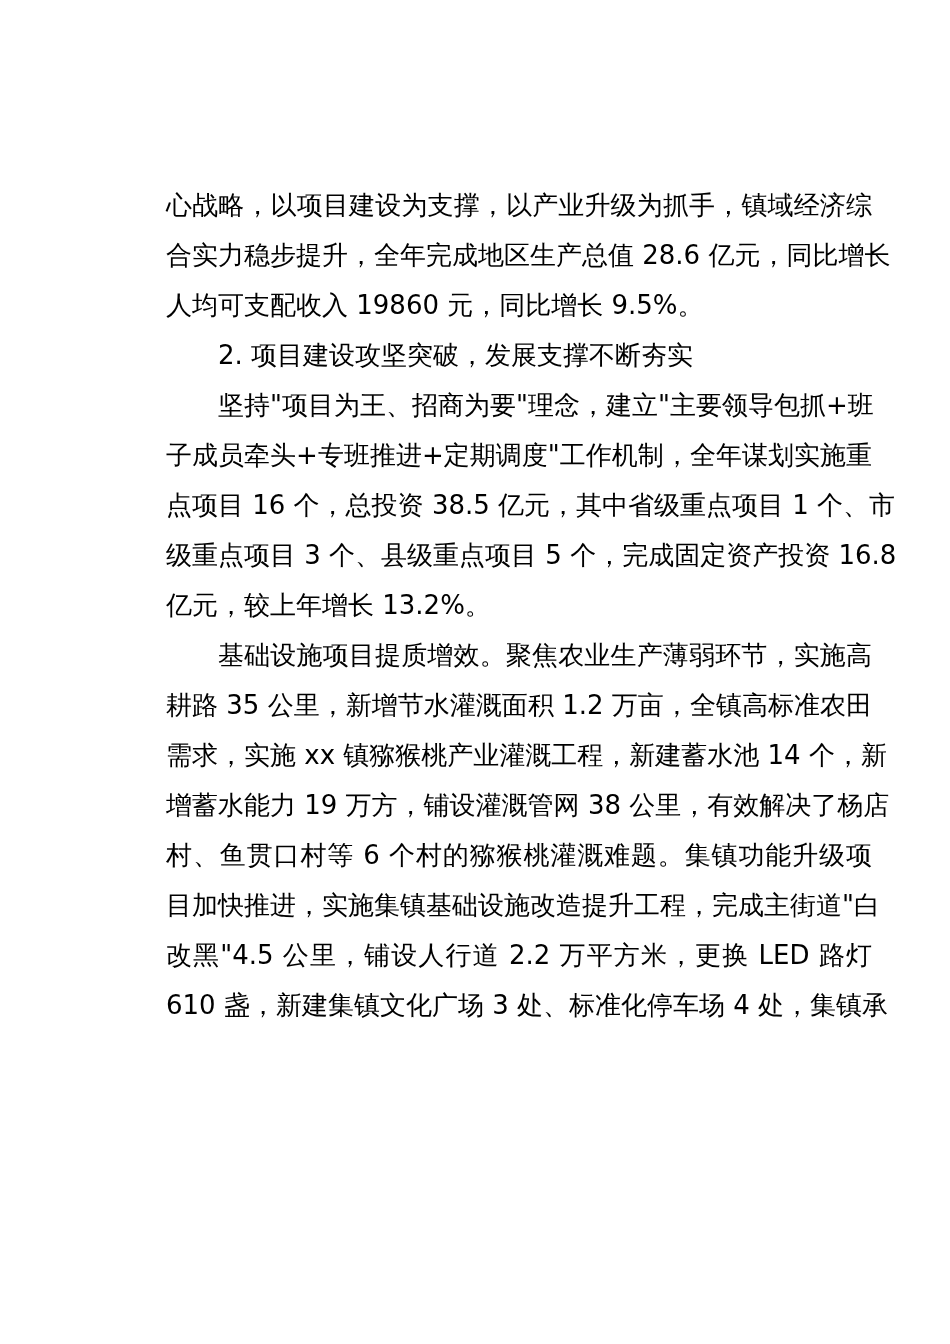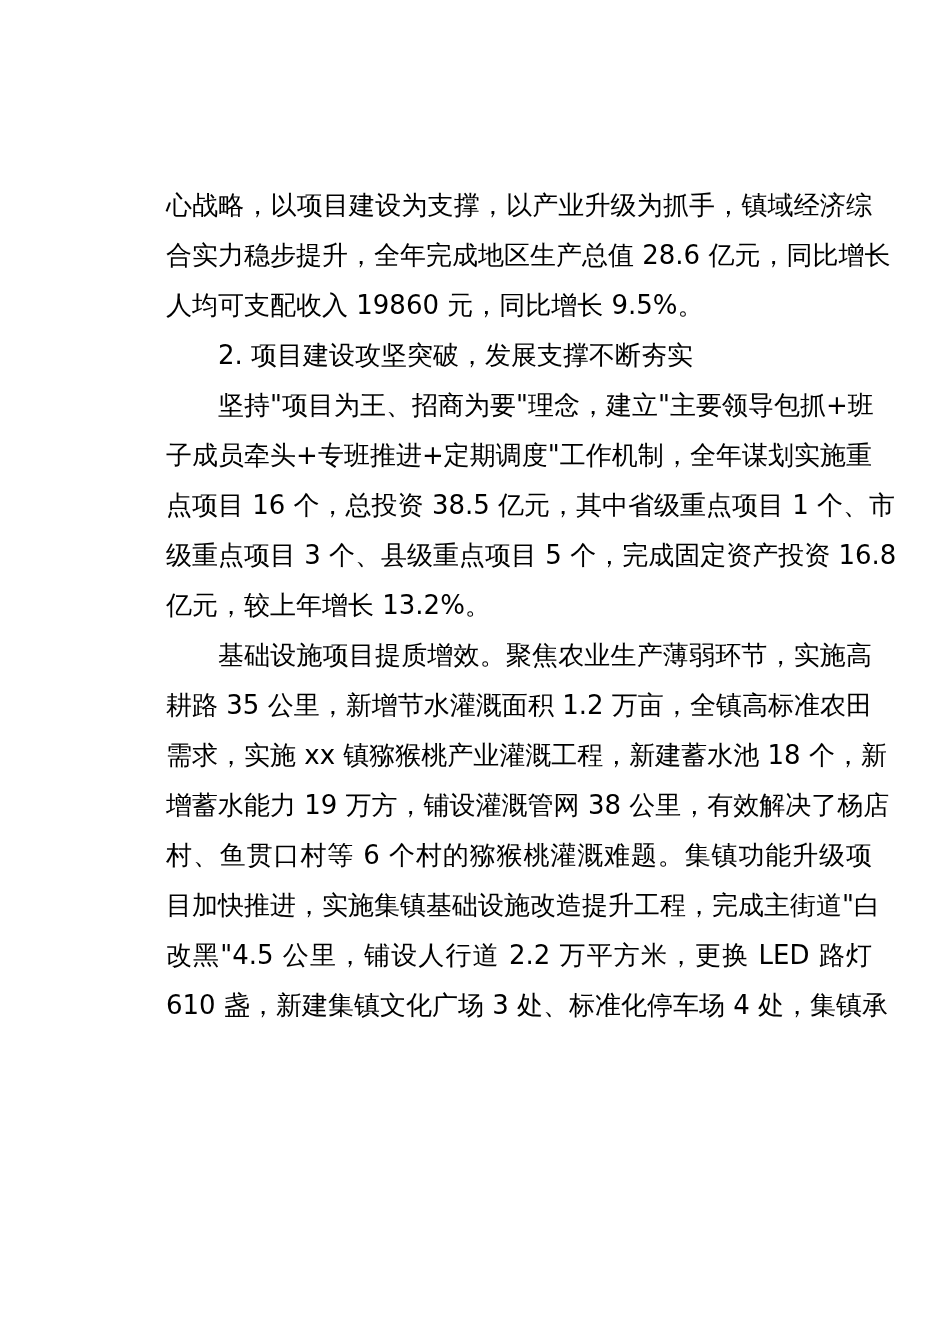--- a/index.html
+++ b/index.html
@@ -57,21 +57,21 @@
     <div class="line indent">坚持"项目为王、招商为要"理念，建立"主要领导包抓+班</div>
     <div class="line">子成员牵头+专班推进+定期调度"工作机制，全年谋划实施重</div>
     <div class="line">点项目 16 个，总投资 38.5 亿元，其中省级重点项目 1 个、市</div>
     <div class="line">级重点项目 3 个、县级重点项目 5 个，完成固定资产投资 16.8</div>
     <div class="line last">亿元，较上年增长 13.2%。</div>
   </div>
 
   <div>
     <div class="line indent">基础设施项目提质增效。聚焦农业生产薄弱环节，实施高</div>
     <div class="line">耕路 35 公里，新增节水灌溉面积 1.2 万亩，全镇高标准农田</div>
-    <div class="line">需求，实施 xx 镇猕猴桃产业灌溉工程，新建蓄水池 18 个，新</div>
+    <div class="line">需求，实施 xx 镇猕猴桃产业灌溉工程，新建蓄水池 14 个，新</div>
     <div class="line">增蓄水能力 19 万方，铺设灌溉管网 38 公里，有效解决了杨店</div>
     <div class="line">村、鱼贯口村等 6 个村的猕猴桃灌溉难题。集镇功能升级项</div>
     <div class="line">目加快推进，实施集镇基础设施改造提升工程，完成主街道"白</div>
     <div class="line">改黑"4.5 公里，铺设人行道 2.2 万平方米，更换 LED 路灯</div>
     <div class="line">610 盏，新建集镇文化广场 3 处、标准化停车场 4 处，集镇承</div>
   </div>
 
 </div>
 
 </body></html>

